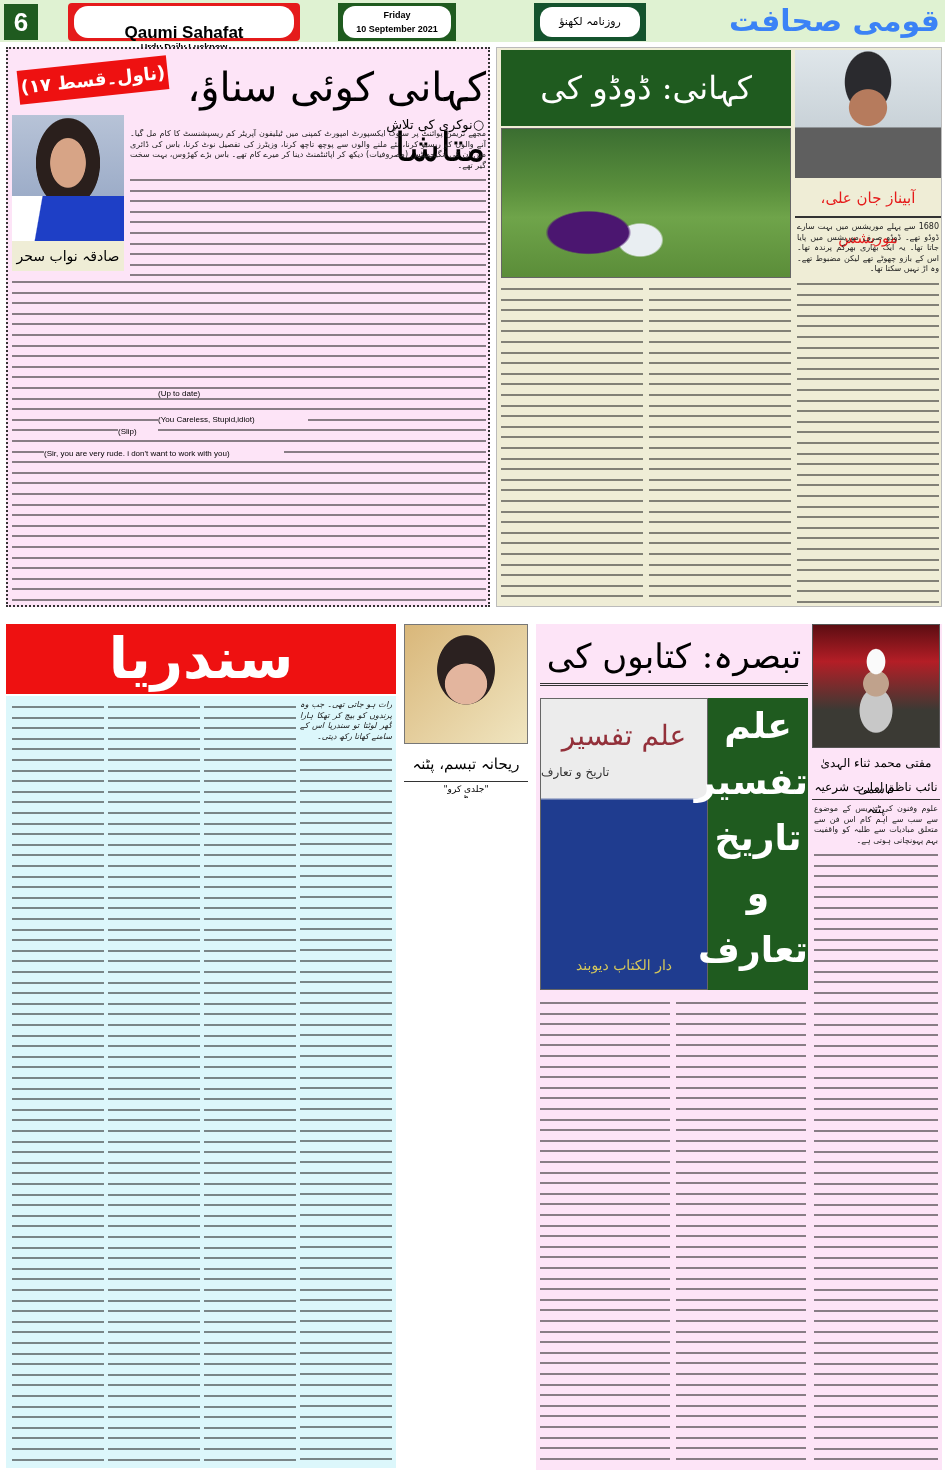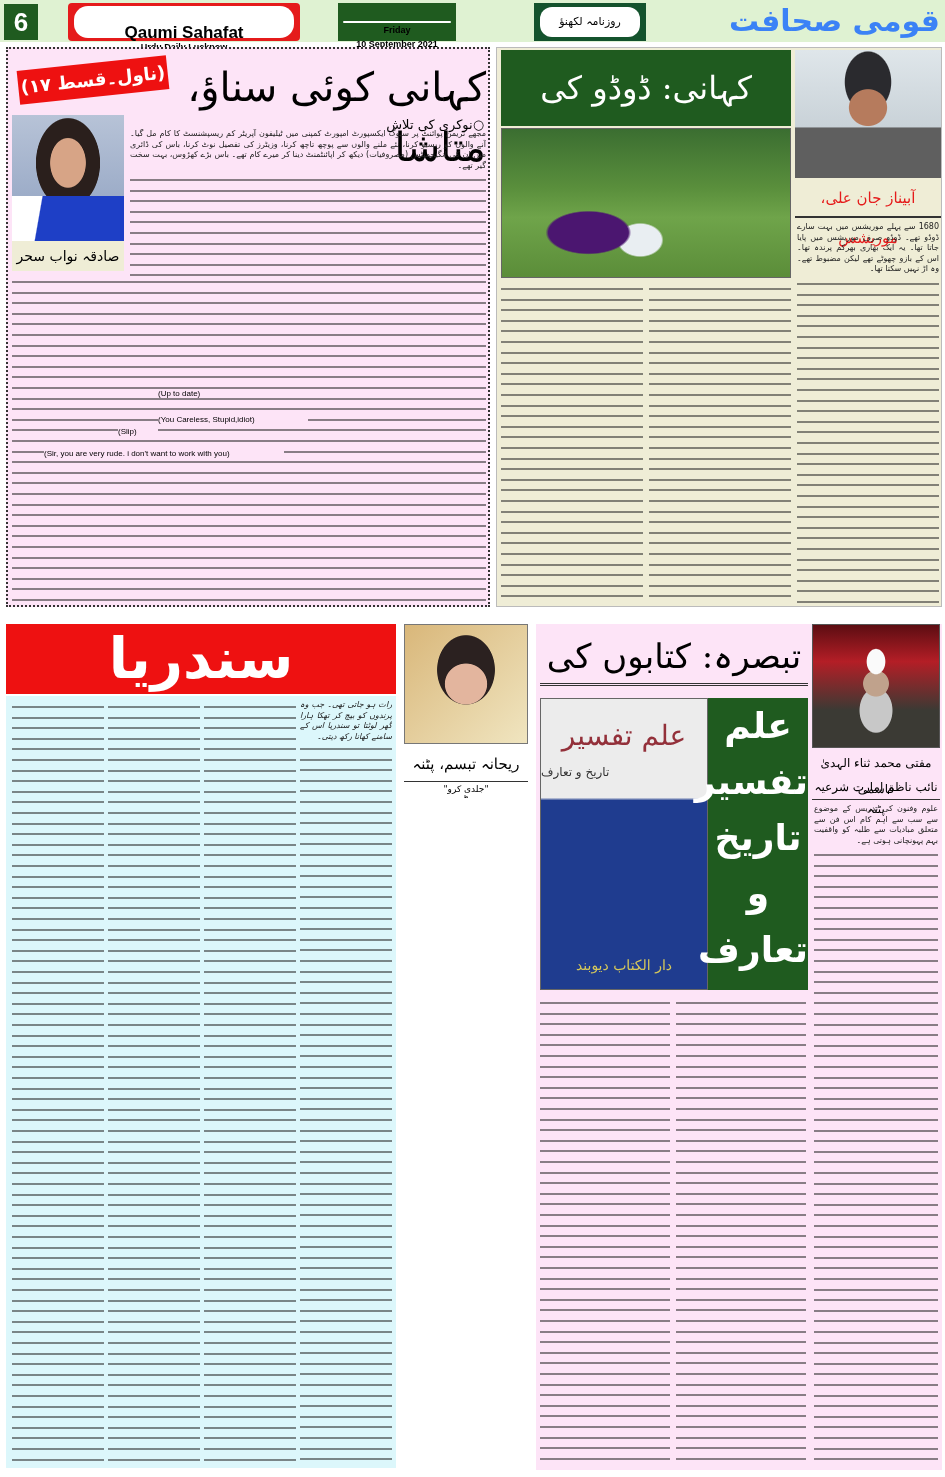--- a/index.html
+++ b/index.html
@@ -5,21 +5,21 @@
   * { box-sizing: border-box; margin: 0; padding: 0; }
   body { width: 945px; height: 1477px; background: #fff; font-family: "DejaVu Sans", sans-serif; position: relative; overflow: hidden; }
   .abs { position: absolute; }
   
   #hdr { left: 0; top: 0; width: 945px; height: 42px; background: #dff2d2; }
   #pagenum { left: 4px; top: 4px; width: 34px; height: 36px; background: #1f5b1f; color: #fff; font: bold 26px "Liberation Sans", sans-serif; text-align: center; line-height: 36px; }
   #brandbox { left: 68px; top: 3px; width: 232px; height: 38px; background: #e51b1b; border-radius: 4px; padding: 3px 6px; }
   #brandbox .inner { width: 100%; height: 100%; background: #fff; border-radius: 14px; text-align: center; }
   #brand-title { font: bold 17px "Liberation Sans", sans-serif; color: #000; line-height: 18px; padding-top: 18px; }
   #brand-sub { font: bold 9px "Liberation Sans", sans-serif; color: #000; line-height: 11px; }
-  #datebox { left: 338px; top: 3px; width: 118px; height: 38px; background: #1f5b1f; padding: 18px 5px; }
+  #datebox { left: 338px; top: 3px; width: 118px; height: 38px; background: #1f5b1f; padding: 3px 5px; }
   #datebox .inner { width: 100%; height: 100%; background: #fff; border-radius: 12px; text-align: center; font: bold 9px "Liberation Sans", sans-serif; line-height: 14px; padding-top: 2px; }
   #urdubox { left: 534px; top: 3px; width: 112px; height: 38px; background: #14532d; padding: 4px 6px; }
   #urdubox .inner { width: 100%; height: 100%; background: #fff; border-radius: 12px; text-align: center; font: 11px "DejaVu Sans", sans-serif; line-height: 30px; direction: rtl; }
   #masthead { left: 700px; top: 2px; width: 240px; height: 38px; color: #3b82f6; font: bold 30px "DejaVu Sans", sans-serif; text-align: right; direction: rtl; line-height: 38px; }
 
   .urdutext { direction: rtl; text-align: justify; font-family: "DejaVu Sans", sans-serif; color: #111; }
   .lines { background-image: repeating-linear-gradient(to bottom, transparent 0 6px, rgba(40,40,40,0.55) 6px 8px, transparent 8px 10.6px); }
 
   
   #novel { left: 6px; top: 47px; width: 484px; height: 560px; background: #fde4f7; border: 2px dotted #333; }

